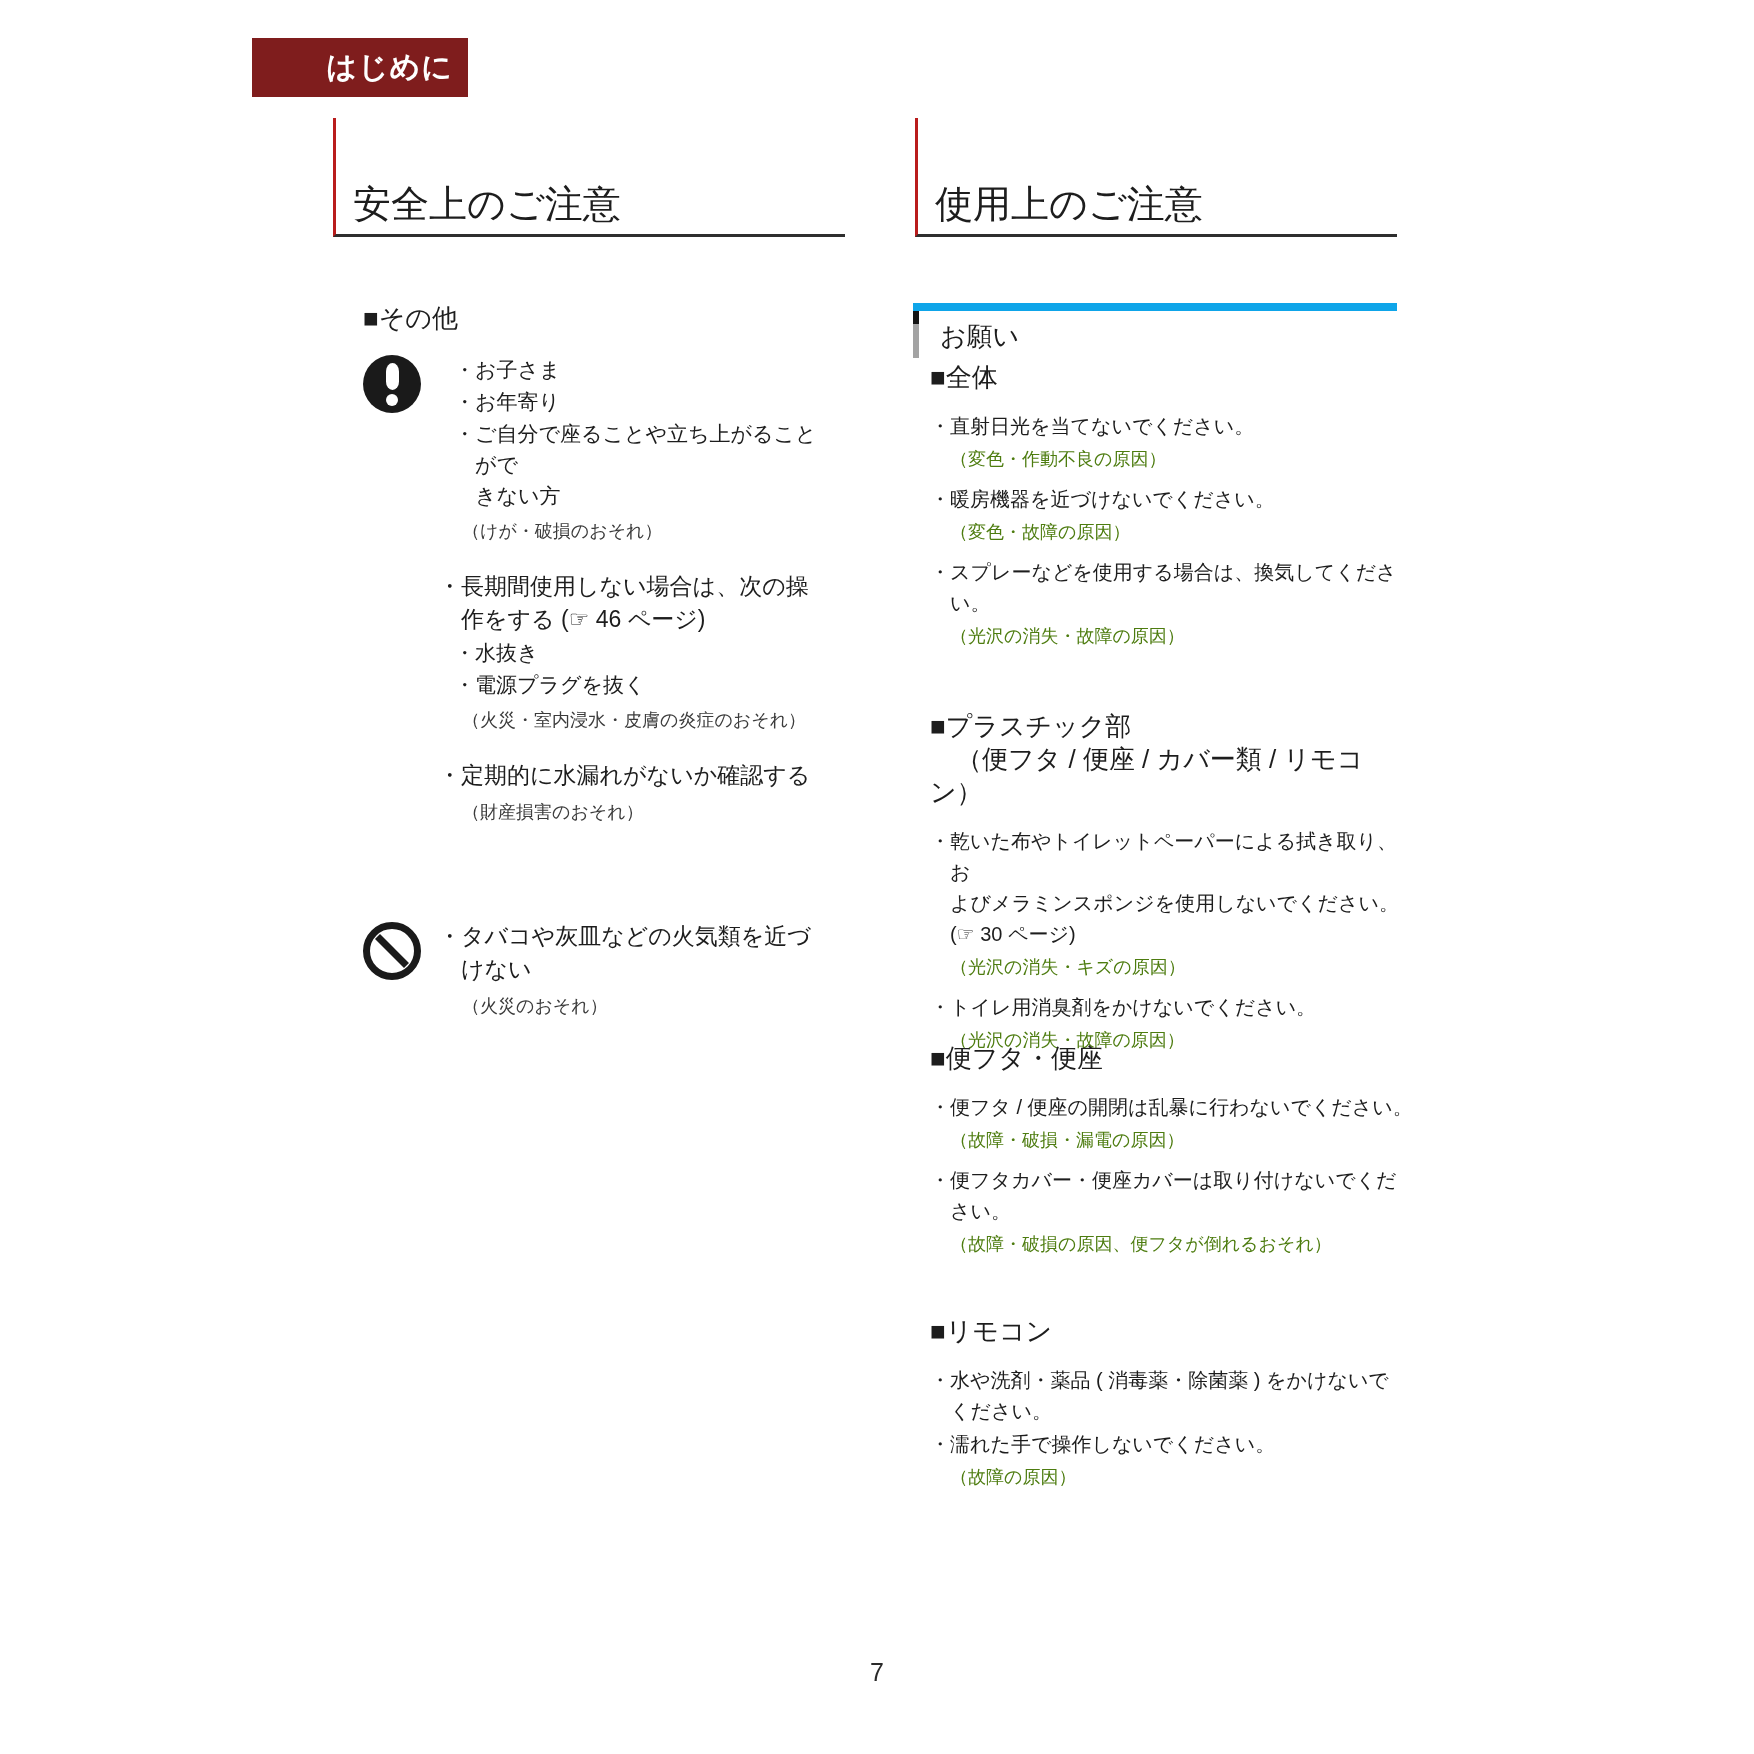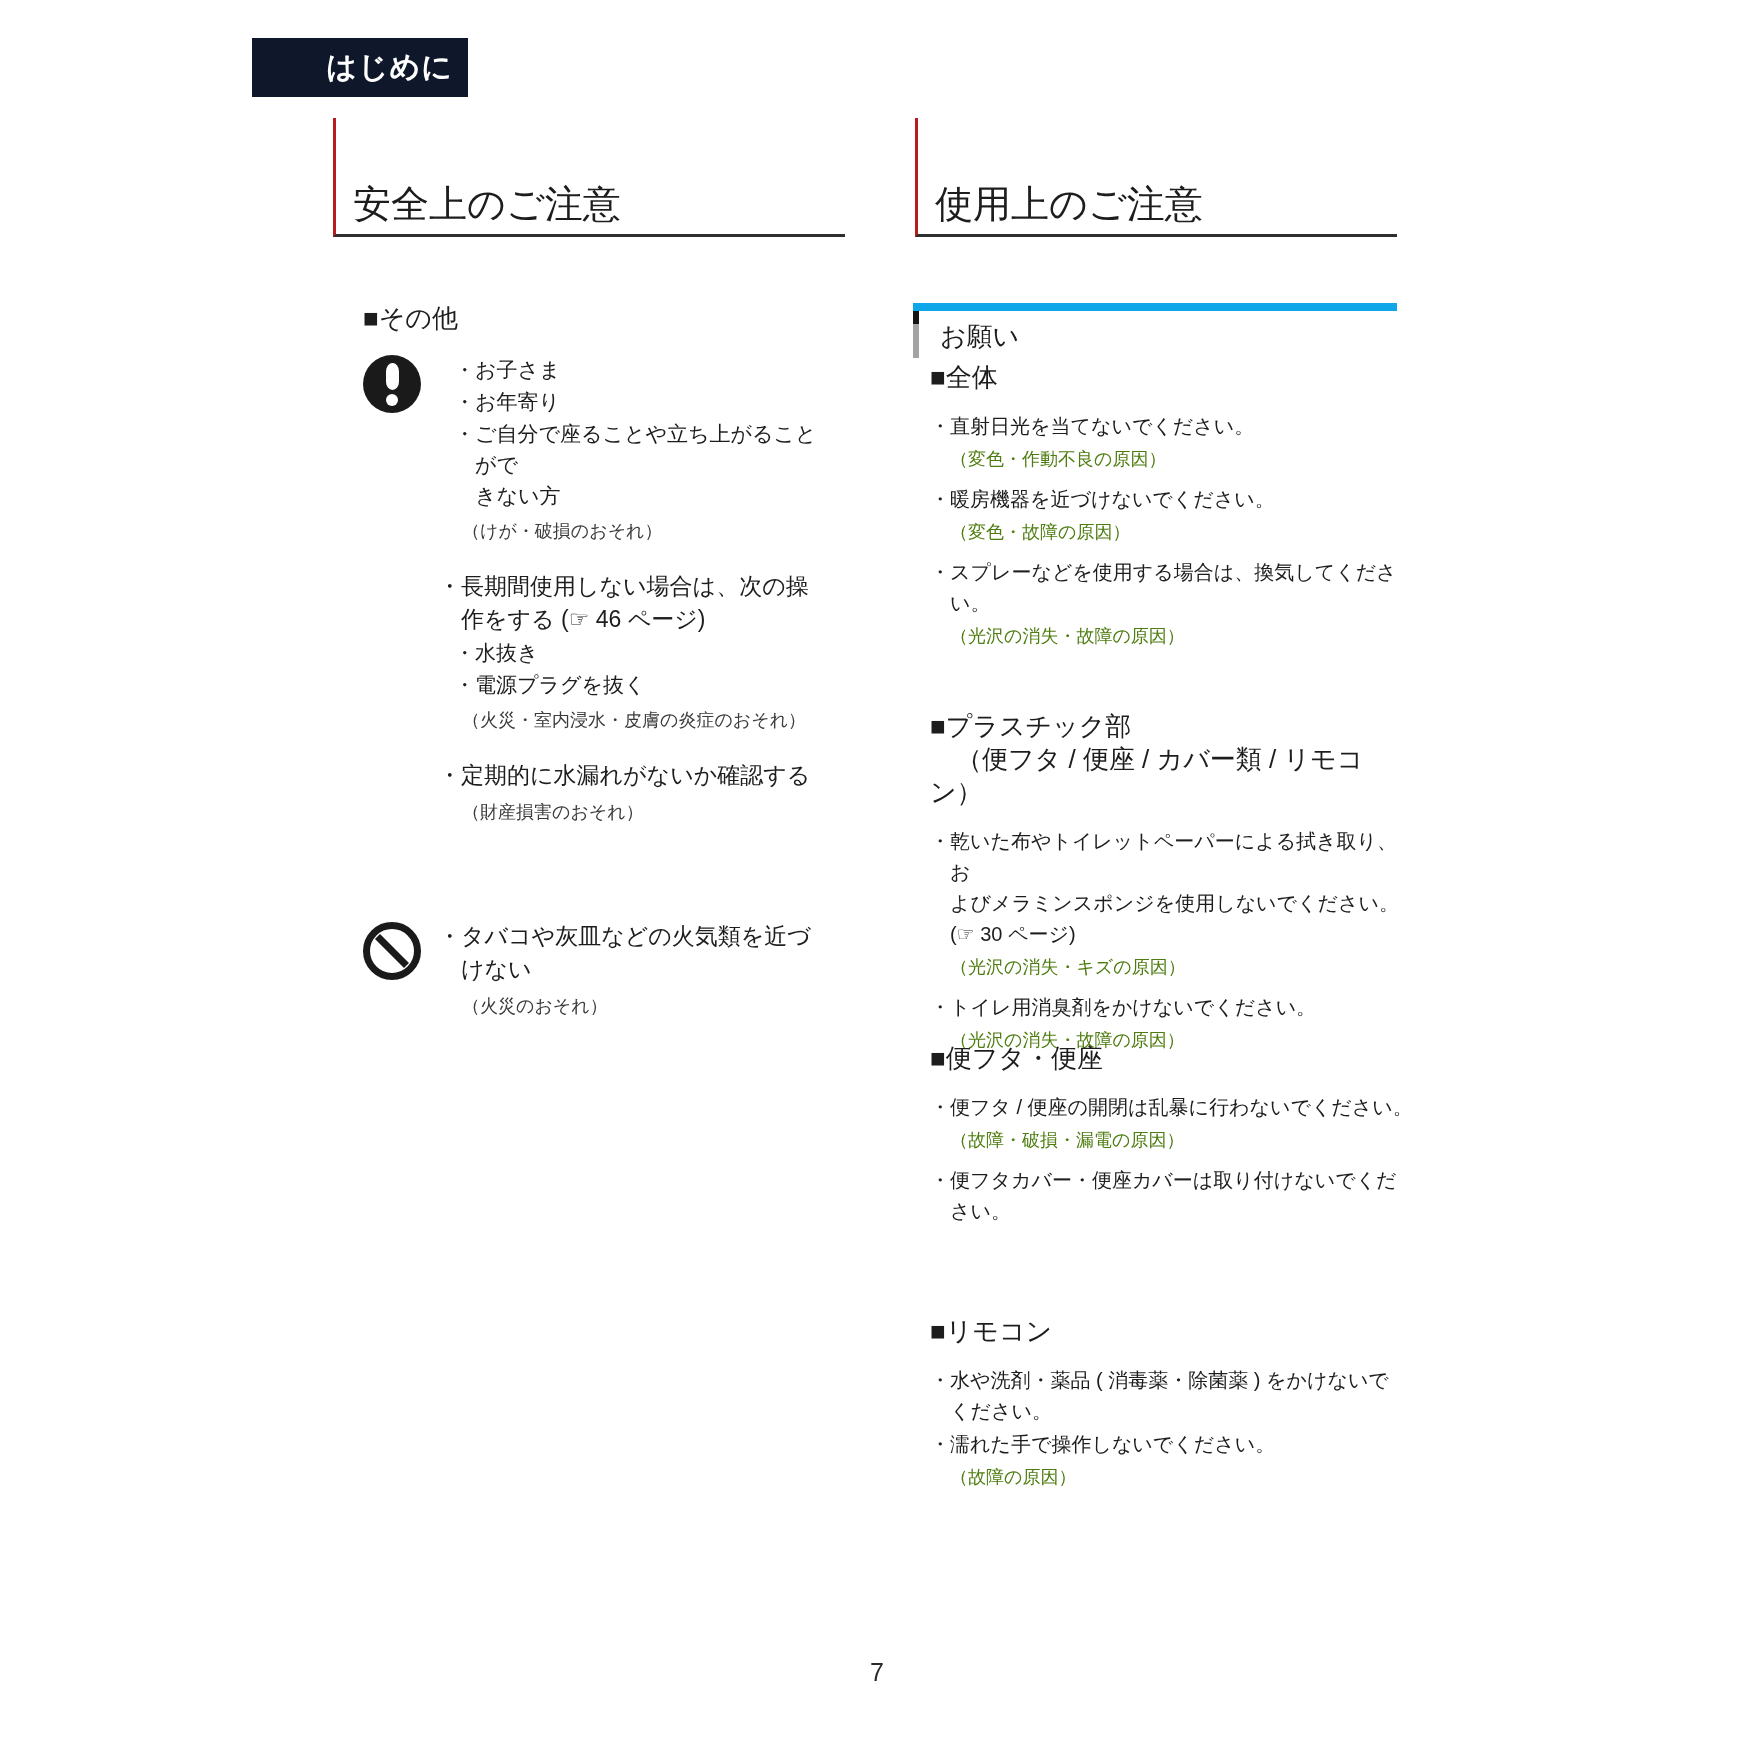--- a/index.html
+++ b/index.html
@@ -5,21 +5,21 @@
   html,body { margin:0; padding:0; background:#e8e8e8; }
   .page {
     position:relative; width:1754px; height:1754px; background:#ffffff;
     font-family:"Liberation Sans","DejaVu Sans",sans-serif; color:#1d1d1d;
     overflow:hidden; margin:0 auto;
   }
 
   
   .tag-box {
     position:absolute; left:252px; top:38px; width:216px; height:59px;
-    background:#0f172a; color:#ffffff; font-weight:bold; font-size:30px;
+    background:#7f1d1d; color:#ffffff; font-weight:bold; font-size:30px;
     display:flex; align-items:center; justify-content:flex-end;
     padding-right:15px; box-sizing:border-box; letter-spacing:1px;
   }
 
   
   .title-block {
     position:absolute; top:118px; height:119px; box-sizing:border-box;
     border-left:3px solid #b91c1c; border-bottom:3px solid #2e2e2e;
     display:flex; align-items:flex-end; padding:0 0 8px 17px;
   }
@@ -192,20 +192,21 @@
 
     <div class="rsection s3">
       <div class="rhead">■便フタ・便座</div>
       <div class="ritem">
         <div class="rtext">・便フタ / 便座の開閉は乱暴に行わないでください。</div>
         <div class="rnote">（故障・破損・漏電の原因）</div>
       </div>
       <div class="ritem">
         <div class="rtext">・便フタカバー・便座カバーは取り付けないでくだ
 さい。</div>
+        <div class="rnote">（故障・破損の原因、便フタが倒れるおそれ）</div>
       </div>
     </div>
 
     <div class="rsection s4">
       <div class="rhead">■リモコン</div>
       <div class="ritem tight">
         <div class="rtext">・水や洗剤・薬品 ( 消毒薬・除菌薬 ) をかけないで
 ください。</div>
 
       </div>

